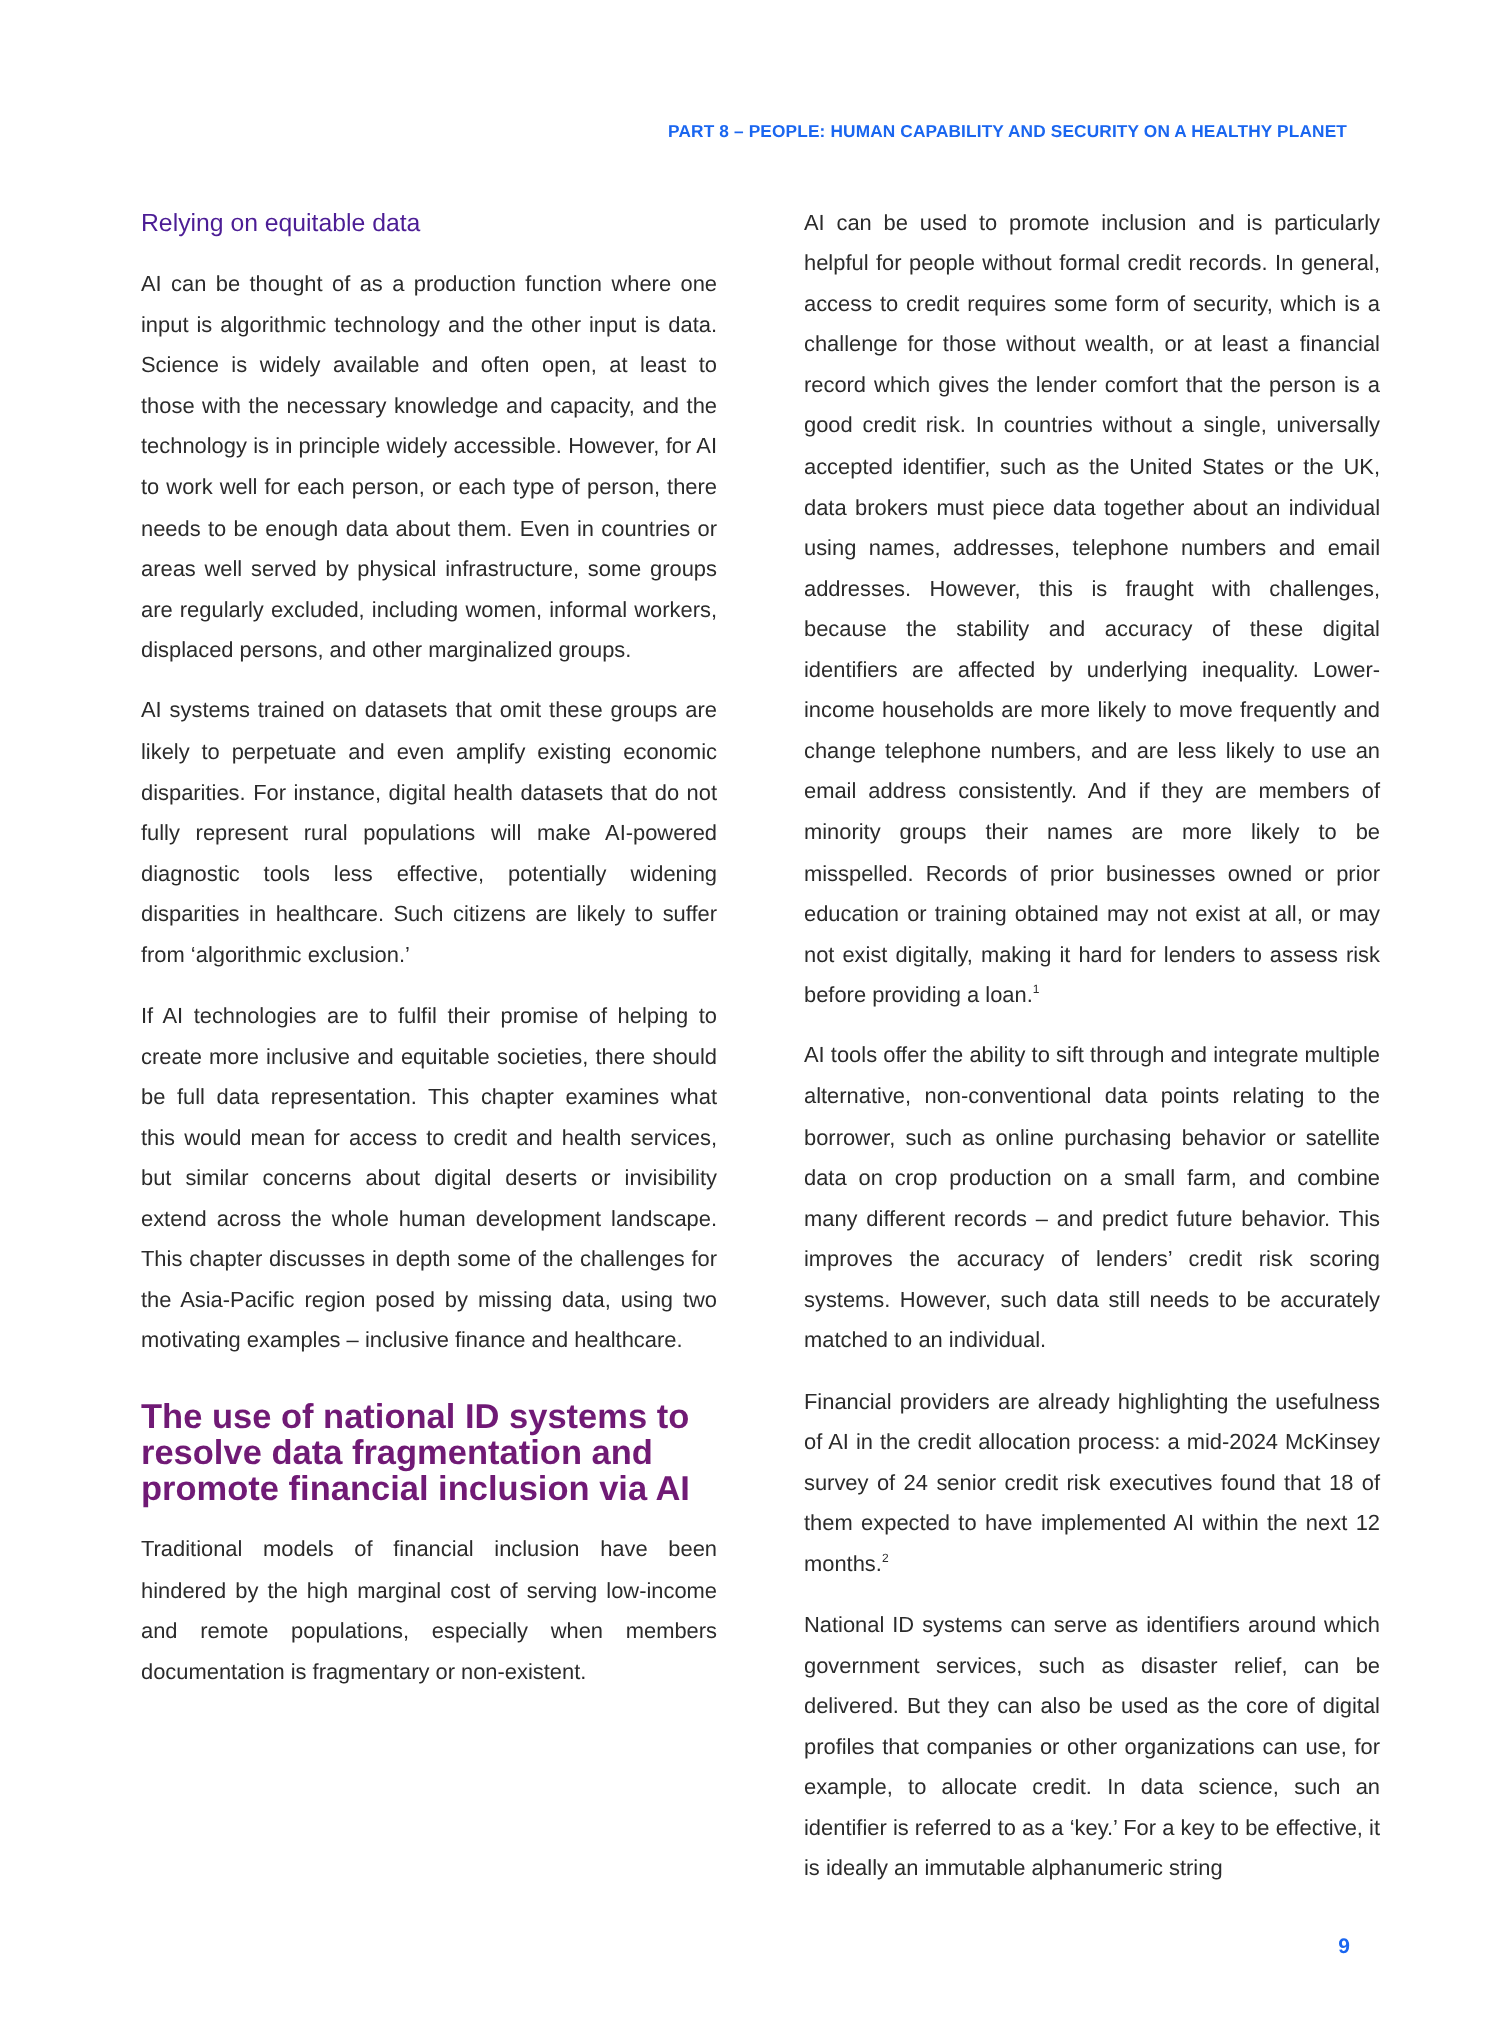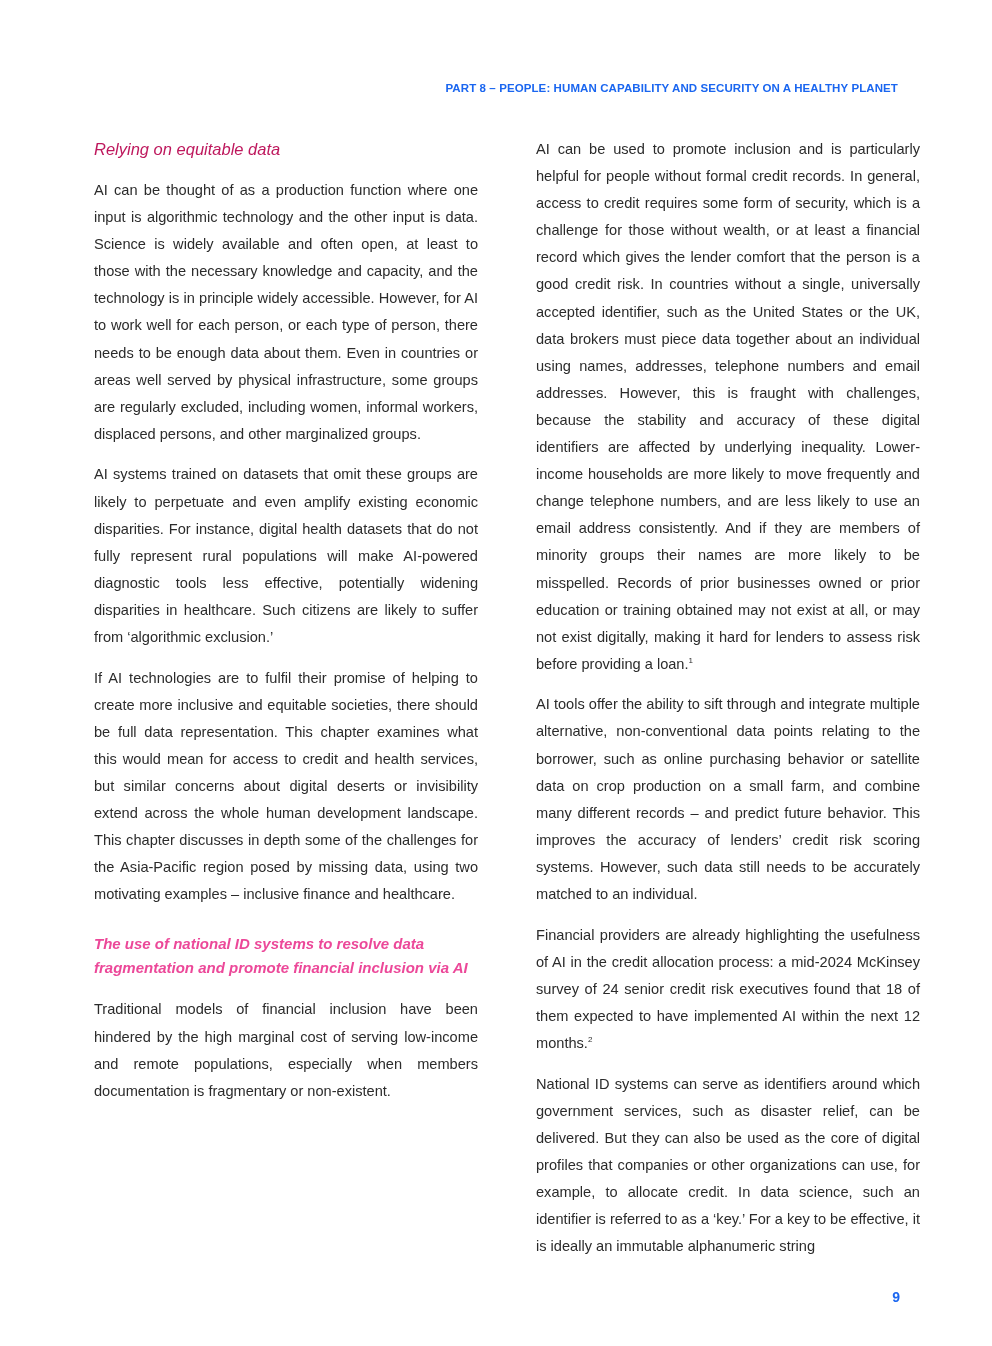--- a/index.html
+++ b/index.html
@@ -4,22 +4,22 @@
 <style>
   html, body { margin: 0; padding: 0; background: #ffffff; }
   body { width: 992px; height: 1346px; position: relative; overflow: hidden;
          font-family: "Liberation Sans", sans-serif; color: #2b2b2b; }
   .header { position: absolute; top: 82px; right: 94px; font-size: 11.5px; font-weight: bold;
             color: #1a66f0; letter-spacing: 0.1px; }
   .col { position: absolute; top: 136px; width: 384px; font-size: 14.6px; line-height: 27.1px; }
   .col.left { left: 94px; }
   .col.right { left: 536px; }
   .col p { margin: 0 0 13.5px 0; text-align: justify; }
-  .subhead { color: #be185d; font-style: italic; font-size: 16.5px; margin: 0 0 14px 0; line-height: 27px; }
-  .h2 { color: #ec4899; font-weight: bold; font-size: 15px; line-height: 24px; margin: 24px 0 16px 0; font-style: italic; }
+  .subhead { color: #4c1d95; font-size: 16.5px; margin: 0 0 14px 0; line-height: 27px; }
+  .h2 { color: #701a75; font-weight: bold; font-size: 23px; line-height: 24px; margin: 24px 0 16px 0; }
   sup { font-size: 8px; line-height: 0; vertical-align: super; }
   .pagenum { position: absolute; top: 1289px; right: 92px; font-size: 14px; font-weight: bold; color: #1a66f0; }
 </style>
 </head>
 <body>
 
 <div class="header">PART 8 – PEOPLE: HUMAN CAPABILITY AND SECURITY ON A HEALTHY PLANET</div>
 
 <div class="col left">
   <div class="subhead">Relying on equitable data</div>

